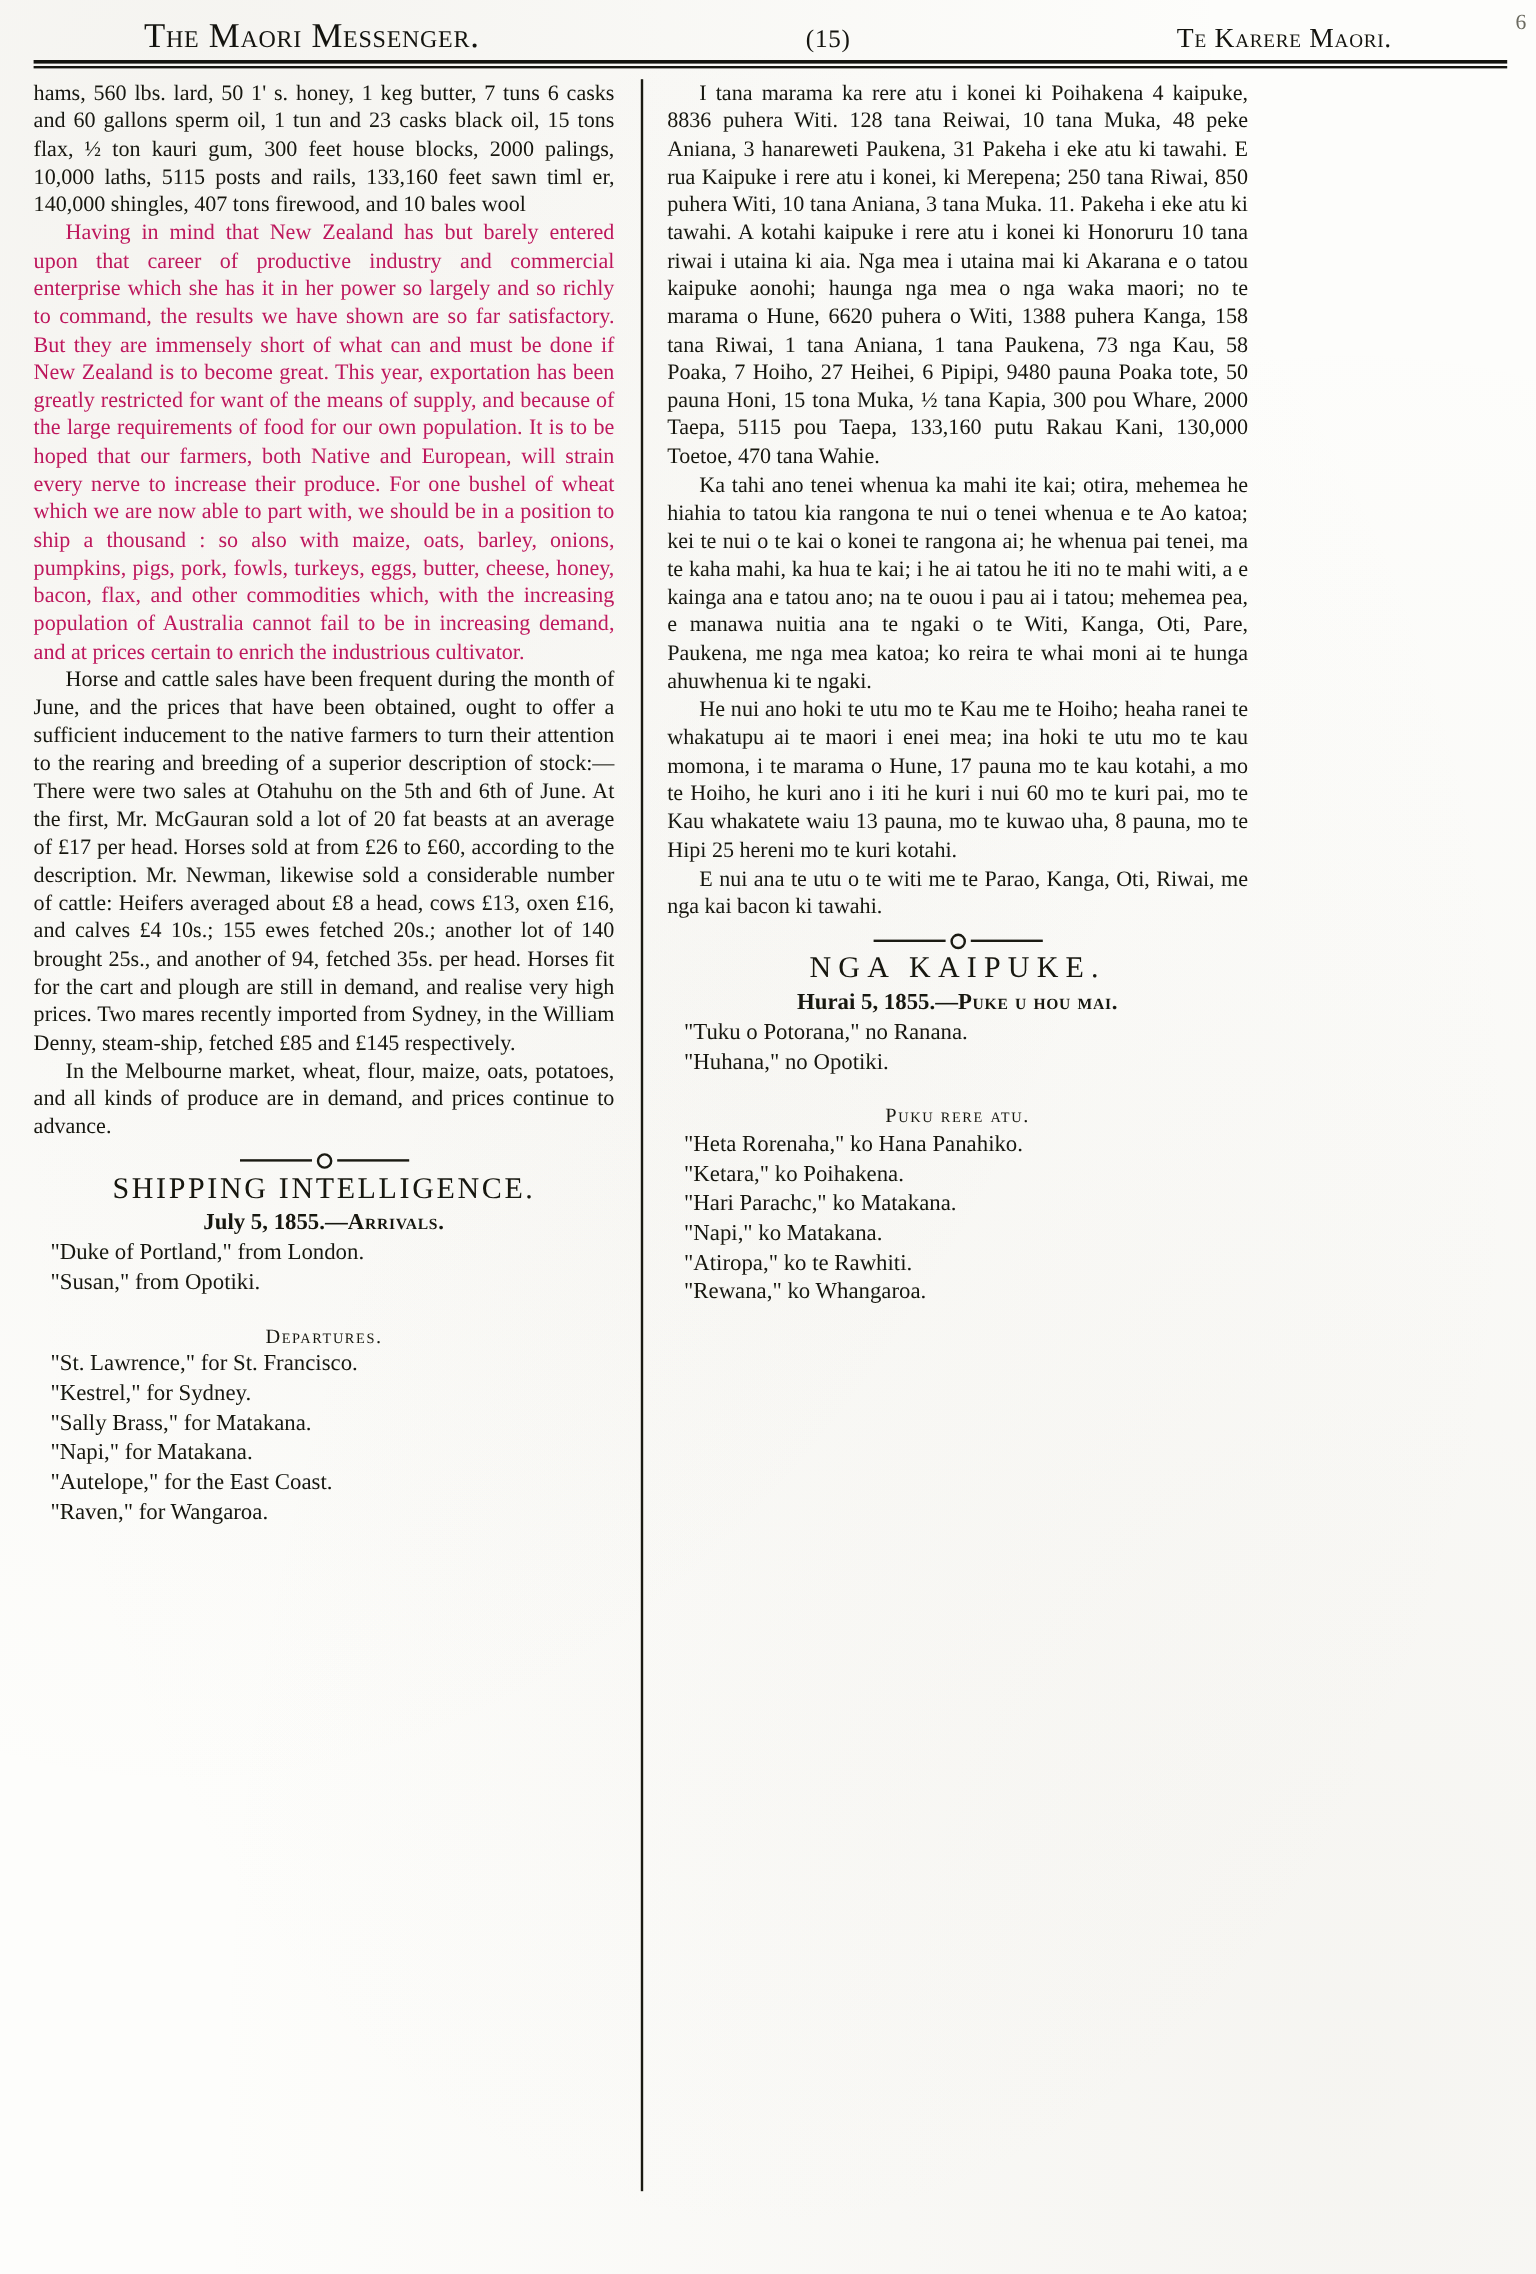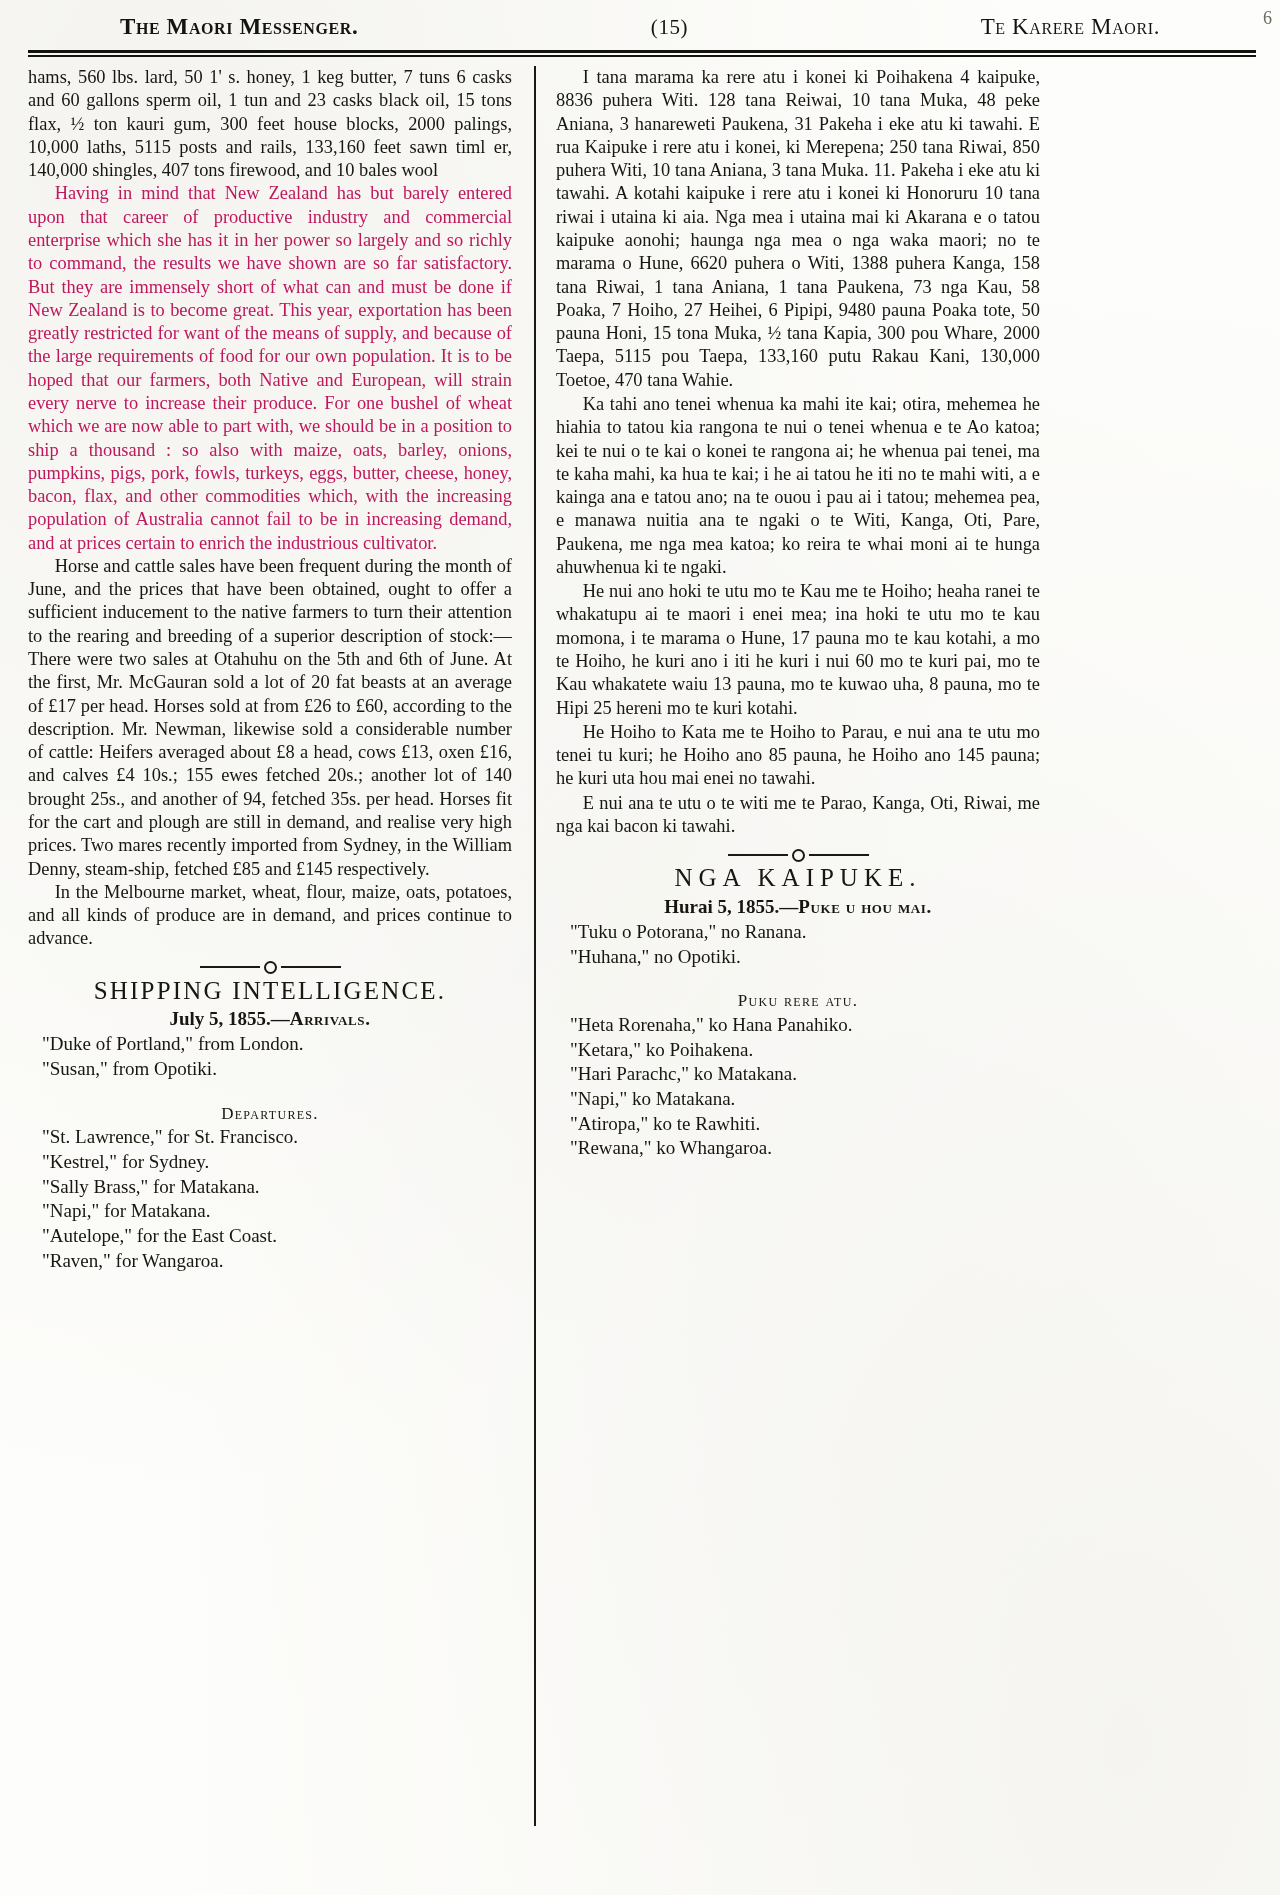--- a/index.html
+++ b/index.html
@@ -41,21 +41,21 @@
     top: 14px;
     width: 1040px;
     display: flex;
     align-items: baseline;
     justify-content: space-between;
     font-variant: small-caps;
     font-size: 22px;
     letter-spacing: 0.6px;
     color: #14140f;
   }
-  .masthead .title-left { font-size: 23px; font-weight: bold; }
+  .masthead .title-left { font-size: 29px; }
   .masthead .pageno { font-size: 21px; font-variant: normal; }
   .masthead .title-right { font-size: 23px; font-family: Liberation Serif, serif; }
 
   .corner-mark {
     position: absolute;
     right: 8px;
     top: 8px;
     font-size: 18px;
     color: #6b6a60;
   }
@@ -231,21 +231,20 @@
       <p class="ship-line">"Autelope," for the East Coast.</p>
       <p class="ship-line">"Raven," for Wangaroa.</p>
 
     </div>
 
     <div class="col col-right">
 
       <p>I tana marama ka rere atu i konei ki Poihakena 4 kaipuke, 8836 puhera Witi. 128 tana Reiwai, 10 tana Muka, 48 peke Aniana, 3 hanareweti Paukena, 31 Pakeha i eke atu ki tawahi. E rua Kaipuke i rere atu i konei, ki Merepena; 250 tana Riwai, 850 puhera Witi, 10 tana Aniana, 3 tana Muka. 11. Pakeha i eke atu ki tawahi. A kotahi kaipuke i rere atu i konei ki Honoruru 10 tana riwai i utaina ki aia. Nga mea i utaina mai ki Akarana e o tatou kaipuke aonohi; haunga nga mea o nga waka maori; no te marama o Hune, 6620 puhera o Witi, 1388 puhera Kanga, 158 tana Riwai, 1 tana Aniana, 1 tana Paukena, 73 nga Kau, 58 Poaka, 7 Hoiho, 27 Heihei, 6 Pipipi, 9480 pauna Poaka tote, 50 pauna Honi, 15 tona Muka, ½ tana Kapia, 300 pou Whare, 2000 Taepa, 5115 pou Taepa, 133,160 putu Rakau Kani, 130,000 Toetoe, 470 tana Wahie.</p>
       <p class="para-gap">Ka tahi ano tenei whenua ka mahi ite kai; otira, mehemea he hiahia to tatou kia rangona te nui o tenei whenua e te Ao katoa; kei te nui o te kai o konei te rangona ai; he whenua pai tenei, ma te kaha mahi, ka hua te kai; i he ai tatou he iti no te mahi witi, a e kainga ana e tatou ano; na te ouou i pau ai i tatou; mehemea pea, e manawa nuitia ana te ngaki o te Witi, Kanga, Oti, Pare, Paukena, me nga mea katoa; ko reira te whai moni ai te hunga ahuwhenua ki te ngaki.</p>
       <p class="para-gap">He nui ano hoki te utu mo te Kau me te Hoiho; heaha ranei te whakatupu ai te maori i enei mea; ina hoki te utu mo te kau momona, i te marama o Hune, 17 pauna mo te kau kotahi, a mo te Hoiho, he kuri ano i iti he kuri i nui 60 mo te kuri pai, mo te Kau whakatete waiu 13 pauna, mo te kuwao uha, 8 pauna, mo te Hipi 25 hereni mo te kuri kotahi.</p>
-      <p class="para-gap">He Hoiho to Kata me te Hoiho to Parau, e nui ana te utu mo tenei tu kuri; he Hoiho ano 85 pauna, he Hoiho ano 145 pauna; he kuri uta hou mai enei no tawahi.</p>
       <p class="para-gap">E nui ana te utu o te witi me te Parao, Kanga, Oti, Riwai, me nga kai bacon ki tawahi.</p>
 
       <div class="ornament">
         <span class="bar"></span><span class="o"></span><span class="bar"></span>
       </div>
 
       <div class="sec-head sec-head-wide">NGA   KAIPUKE.</div>
 
       <div class="sec-sub">
         <span>Hurai 5, 1855.—</span><span class="smallcaps">Puke u hou mai.</span>

